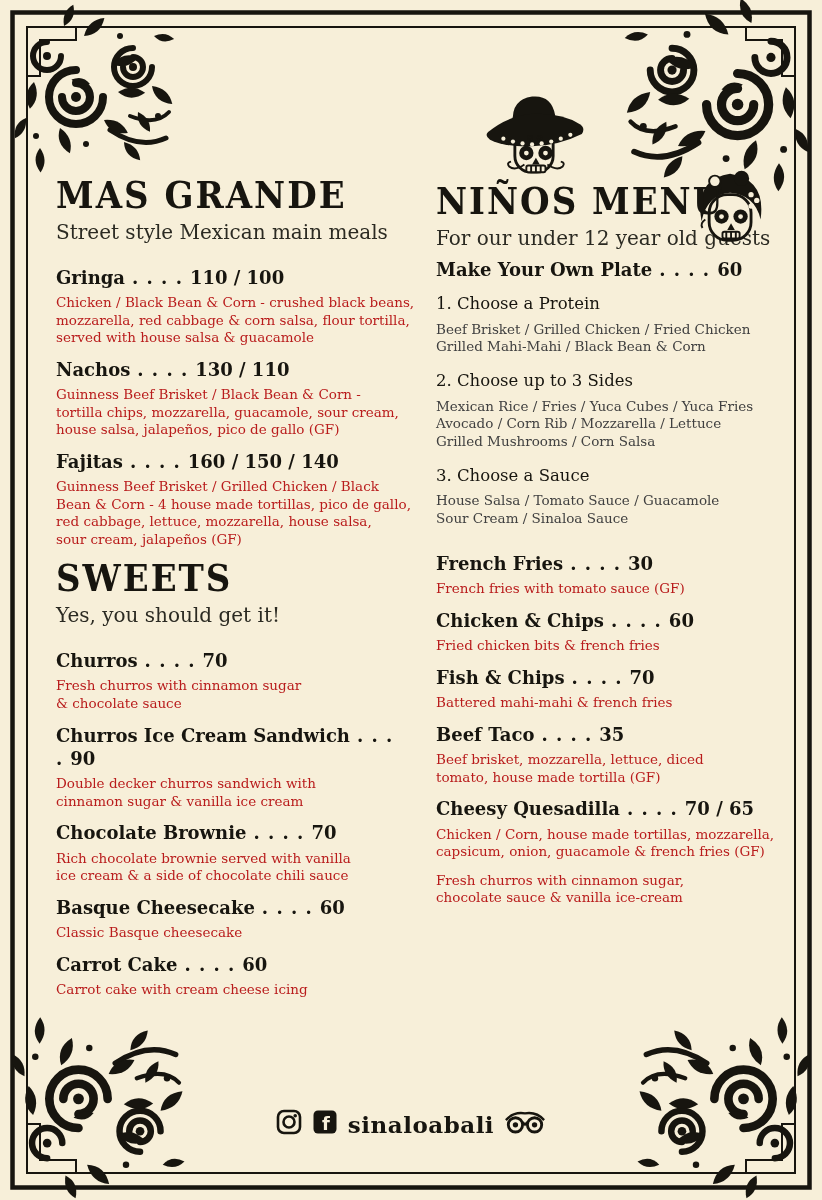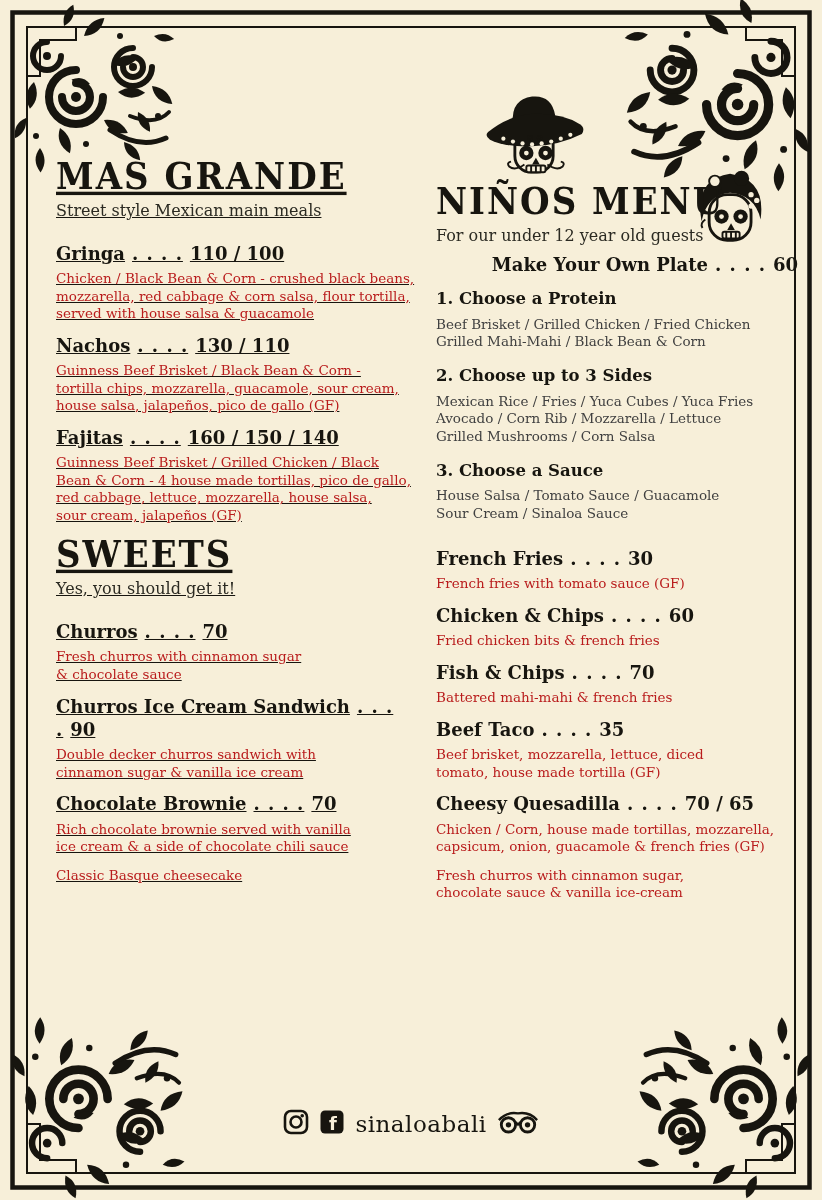--- a/index.html
+++ b/index.html
@@ -3,47 +3,47 @@
 <meta charset="utf-8">
 <style>
   html,body{margin:0;padding:0;background:#e9e2c9;}
   .page{
     position:relative;width:822px;height:1200px;margin:0 auto;
     background:#f7efd9;color:#17150f;overflow:hidden;
     font-family:"DejaVu Serif","Liberation Serif",serif;
   }
   .frame{position:absolute;left:0;top:0;pointer-events:none;}
   .col{position:absolute;}
-  .col-left{left:56px;top:157px;width:366px;text-decoration:underline;}
+  .col-left{left:56px;top:176px;width:366px;}
   .col-right{left:436px;top:88px;width:362px;}
   .display-title{
     font-size:34px;font-weight:bold;letter-spacing:2px;line-height:1.05;
     margin:0 0 8px 0;transform:scaleY(1.12);transform-origin:left top;
   }
-  .section-sub{font-size:16px;margin:0 0 22px 0;color:#2b2a22;}
+  .section-sub{font-size:20px;margin:0 0 22px 0;color:#2b2a22;}
   .menu-item{margin-bottom:11px;}
   .item-line{font-size:18px;font-weight:bold;line-height:1.3;}
   .dots{margin:0 7px;letter-spacing:1px;}
   .item-desc{
     margin:5px 0 0 0;font-size:13.5px;line-height:1.3;color:#b91c1c;
     white-space:pre-line;
   }
   .sweets{margin-top:2px;}
   .skull-man{margin-left:42px;height:88px;}
   .skull-lady{position:absolute;right:26px;top:78px;}
   .step{margin-bottom:14px;}
-  .step-heading{font-size:16.5px;font-weight:bold;margin:8px 0 6px 0;line-height:1.3;}
+  .step-heading{font-size:16.5px;font-weight:normal;margin:8px 0 6px 0;line-height:1.3;}
   .step-options{margin:0;font-size:13.5px;line-height:1.32;color:#404040;white-space:pre-line;}
-  .build-line{margin-bottom:12px;text-align:right;}
+  .build-line{margin-bottom:12px;}
   .gap-top{margin-top:24px;}
   .footer{
     position:absolute;left:0;top:1108px;width:100%;
     display:flex;justify-content:center;align-items:center;gap:10px;
   }
-  .handle{font-size:23px;font-weight:normal;letter-spacing:0.5px;}
+  .handle{font-size:23px;font-weight:bold;letter-spacing:0.5px;}
 </style>
 </head>
 <body>
 
 <div class="page">
 
   <svg class="frame" width="822" height="1200" viewBox="0 0 822 1200">
     <defs>
       <g id="fl">
         <g fill="none" stroke="#17150f" stroke-linecap="round">
@@ -144,23 +144,28 @@
 cinnamon sugar &amp; vanilla ice cream</p>
       </div>
 
       <div class="menu-item">
         <div class="item-line"><span class="item-name">Chocolate Brownie</span><span class="dots">. . . .</span><span class="price">70</span></div>
         <p class="item-desc">Rich chocolate brownie served with vanilla
 ice cream &amp; a side of chocolate chili sauce</p>
       </div>
 
       <div class="menu-item">
+        <div class="item-line"><span class="item-name">Basque Cheesecake</span><span class="dots">. . . .</span><span class="price">60</span></div>
         <p class="item-desc">Classic Basque cheesecake</p>
       </div>
 
+      <div class="menu-item">
+        <div class="item-line"><span class="item-name">Carrot Cake</span><span class="dots">. . . .</span><span class="price">60</span></div>
+        <p class="item-desc">Carrot cake with cream cheese icing</p>
+      </div>
     </section>
   </div>
 
   <div class="col col-right">
 
     <div class="skull-man">
       <svg width="112" height="88" viewBox="0 0 112 92">
         <rect x="36" y="40" width="40" height="48" rx="17" fill="#f7efd9" stroke="#17150f" stroke-width="3"></rect>
         <g fill="#17150f">
           <path d="M34 36 Q32 12 54 9 Q74 7 78 28 L80 40 L34 44 Z"></path>

